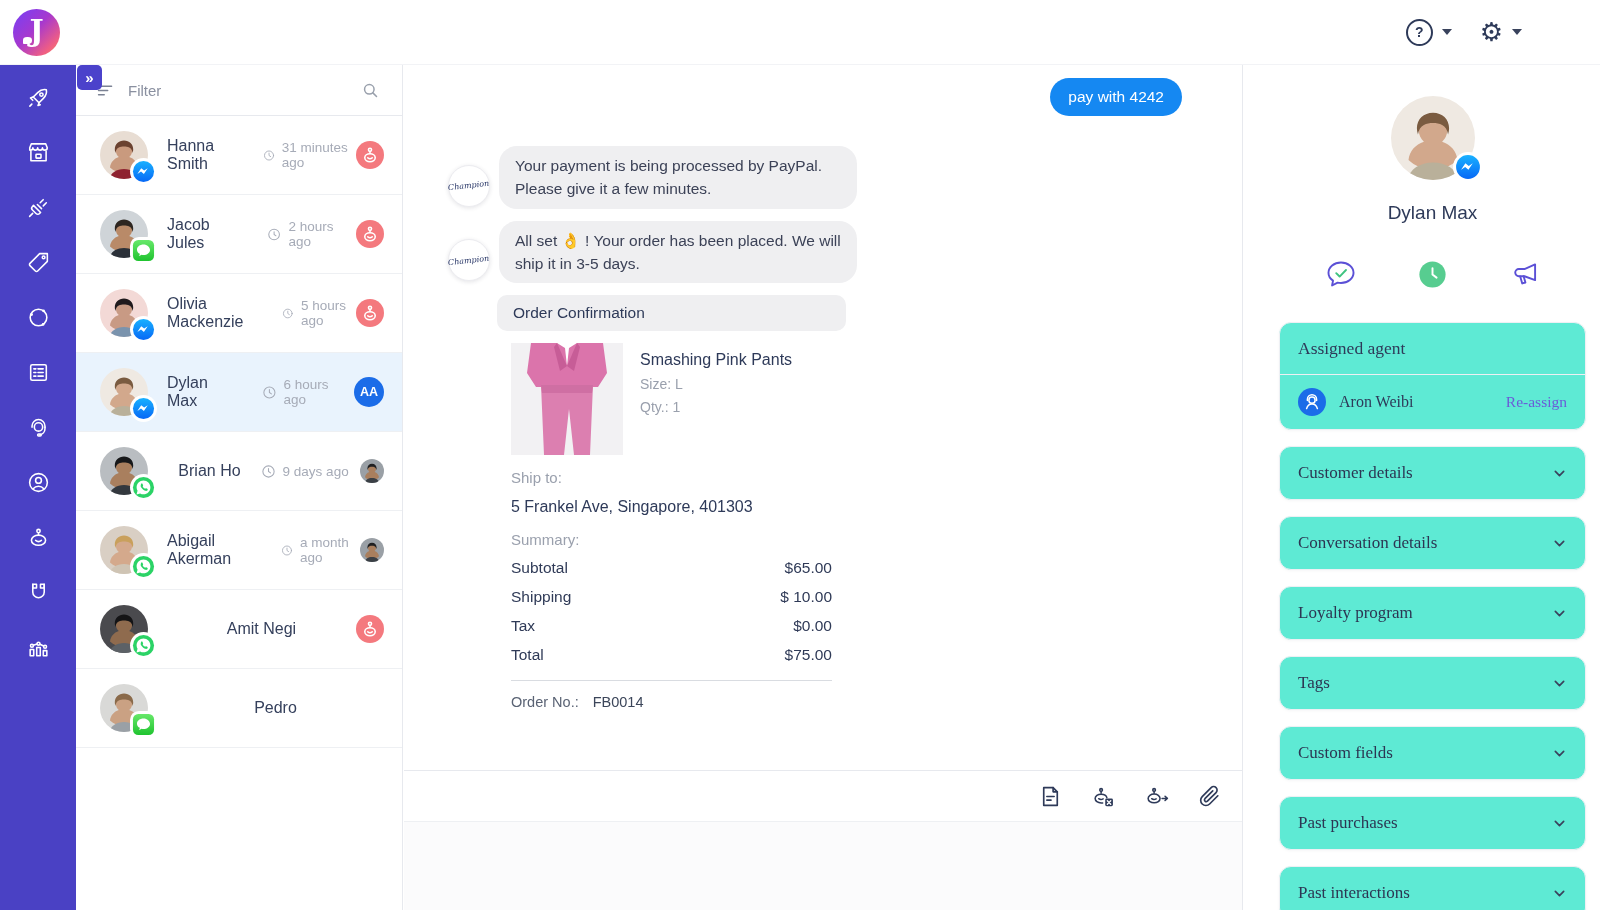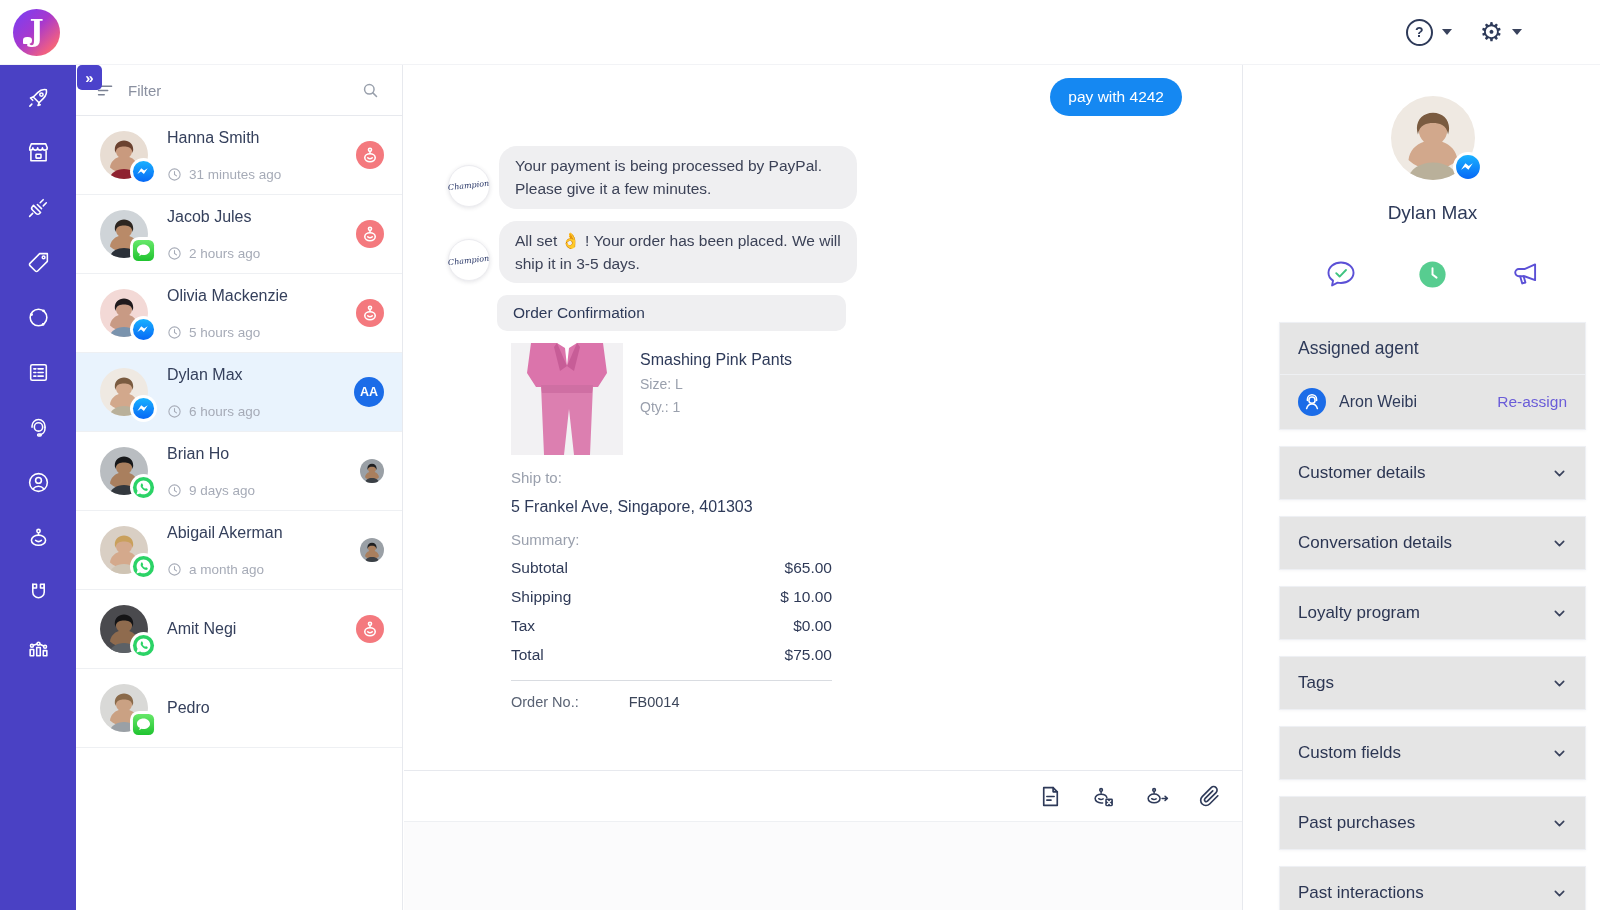--- a/index.html
+++ b/index.html
@@ -38,21 +38,21 @@
   .convo-row{height:79px;display:flex;align-items:center;padding:0 18px 0 24px;
     border-bottom:1px solid #eef0f3;cursor:pointer;box-sizing:border-box;}
   .convo-row.selected{background:#e9f3fd;}
   .avatar-wrap{position:relative;width:48px;height:48px;margin-right:19px;flex:none;}
   .avatar{width:48px;height:48px;border-radius:50%;overflow:hidden;display:block;}
   .avatar svg,.pav{width:100%;height:100%;display:block;}
   .chbadge{position:absolute;right:-7px;bottom:-4px;width:23px;height:23px;border-radius:50%;
     background:#fff;box-shadow:0 0 0 2px #fff;}
   .chbadge.sq{border-radius:30%;}
   .chbadge svg{width:23px;height:23px;display:block;}
-  .convo-main{flex:1;display:flex;flex-direction:column;justify-content:center;gap:20px;min-width:0;}
+  .convo-main{flex:1;display:flex;flex-direction:row;justify-content:center;gap:20px;min-width:0;}
   .convo-name{font-size:16px;color:#35405c;}
   .convo-time{display:flex;align-items:center;gap:7px;color:#a6abb7;font-size:13.5px;}
   .convo-time svg{width:15px;height:15px;stroke:#a6abb7;fill:none;stroke-width:1.7;stroke-linecap:round;}
   .status-bot{width:28px;height:28px;border-radius:50%;background:#f4797e;flex:none;
     display:flex;align-items:center;justify-content:center;}
   .status-bot svg{width:22px;height:22px;}
   .status-initials{width:30px;height:30px;border-radius:50%;background:#1b6ce8;color:#fff;flex:none;
     font-size:12.5px;font-weight:bold;display:flex;align-items:center;justify-content:center;}
   .status-avatar{width:24px;height:24px;border-radius:50%;overflow:hidden;flex:none;}
   
@@ -84,21 +84,21 @@
   .product-img{width:112px;height:112px;flex:none;}
   .product-img svg{width:112px;height:112px;display:block;}
   .p-name{font-size:16px;color:#2e3a59;margin-top:8px;}
   .p-sub{font-size:14px;color:#9aa0ad;margin-top:7px;}
   .ship-label{font-size:15px;color:#9aa0ad;margin-top:14px;}
   .ship-value{font-size:16px;color:#2e3a59;margin-top:12px;}
   .summary-label{font-size:15px;color:#9aa0ad;margin-top:15px;}
   .sum-row{display:flex;justify-content:space-between;font-size:15.5px;color:#2f3a57;margin-top:11px;}
   .order-divider{border-top:1px solid #d9dce1;margin-top:16px;}
   .orderno{display:flex;gap:14px;font-size:14.5px;padding:13px 0;color:#5a6374;}
-  .orderno .val{color:#3c465a;margin-left:36px;}
+  .orderno .val{color:#3c465a;}
   
   .composer{position:absolute;left:0;right:0;top:705px;bottom:0;background:#fbfbfc;border-top:1px solid #e7e9ee;}
   .composer-input{position:relative;height:72px;border-bottom:1px solid #e7e9ee;}
   .composer-input input{position:absolute;left:16px;top:16px;width:420px;border:none;outline:none;background:transparent;
     font-size:15.5px;color:#3c4257;font-family:"Liberation Sans",sans-serif;}
   .composer-input input::placeholder{color:#a8aeb9;}
   .emoji-icon{position:absolute;right:14px;top:12px;width:22px;height:22px;cursor:pointer;}
   .emoji-icon svg{width:22px;height:22px;display:block;}
   .send-btn{position:absolute;right:14px;top:40px;height:28px;min-width:48px;background:#b2b8bf;color:#fff;
     border:none;border-radius:4px;font-size:14px;font-family:"Liberation Sans",sans-serif;cursor:pointer;padding:0 10px;}
@@ -110,21 +110,21 @@
   .details{position:absolute;left:1242px;top:65px;right:0;bottom:0;background:#fff;
     border-left:1px solid #e7e9ee;padding:31px 14px 0 36px;box-sizing:border-box;}
   .big-avatar{width:84px;height:84px;margin:0 auto;position:relative;}
   .big-avatar .avatar{width:84px;height:84px;}
   .big-avatar .chbadge{width:26px;height:26px;right:-6px;bottom:0;}
   .big-avatar .chbadge svg{width:26px;height:26px;}
   .profile-name{text-align:center;font-size:19px;color:#2e3a59;margin-top:22px;}
   .action-icons{display:flex;justify-content:center;align-items:center;gap:56px;margin-top:32px;}
   .act{width:36px;height:36px;cursor:pointer;display:flex;align-items:center;justify-content:center;}
   .act svg{display:block;}
-  .card{background:#e5e5e5;border:1px solid #eef0f4;border-radius:0;box-shadow:0 1px 3px rgba(20,20,40,.04);}
+  .card{background:#5eead4;border:1px solid #eef0f4;border-radius:12px;box-shadow:0 1px 3px rgba(20,20,40,.04);font-family:Liberation Serif, serif;}
   .agent-card{margin-top:30px;}
   .agent-header{padding:15px 18px;font-size:17.5px;color:#2e3a59;border-bottom:1px solid #eef0f3;}
   .agent-row{display:flex;align-items:center;gap:13px;padding:13px 18px;}
   .agent-avatar{width:28px;height:28px;flex:none;}
   .agent-avatar svg{width:28px;height:28px;display:block;}
   .agent-name{flex:1;font-size:16px;color:#2e3a59;}
   .reassign{color:#6a5cd8;font-size:15.5px;cursor:pointer;}
   .section-card{height:52px;display:flex;align-items:center;justify-content:space-between;
     padding:0 18px;margin-top:16px;font-size:17px;color:#2c3653;cursor:pointer;}
   .chev{width:15px;height:15px;}

